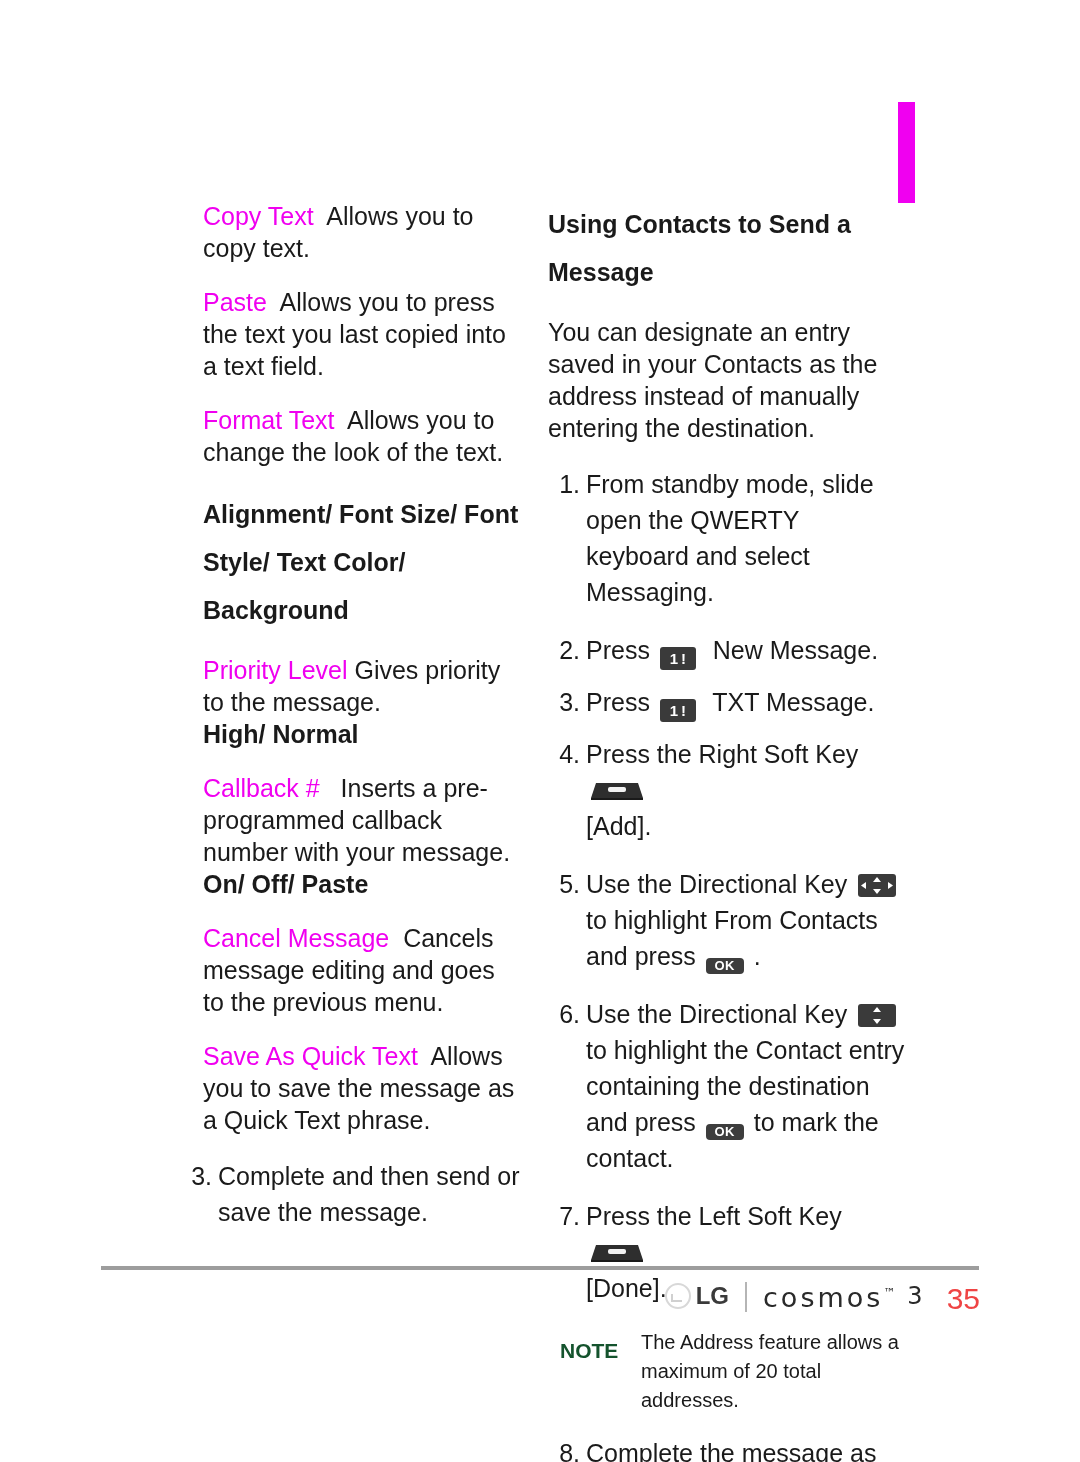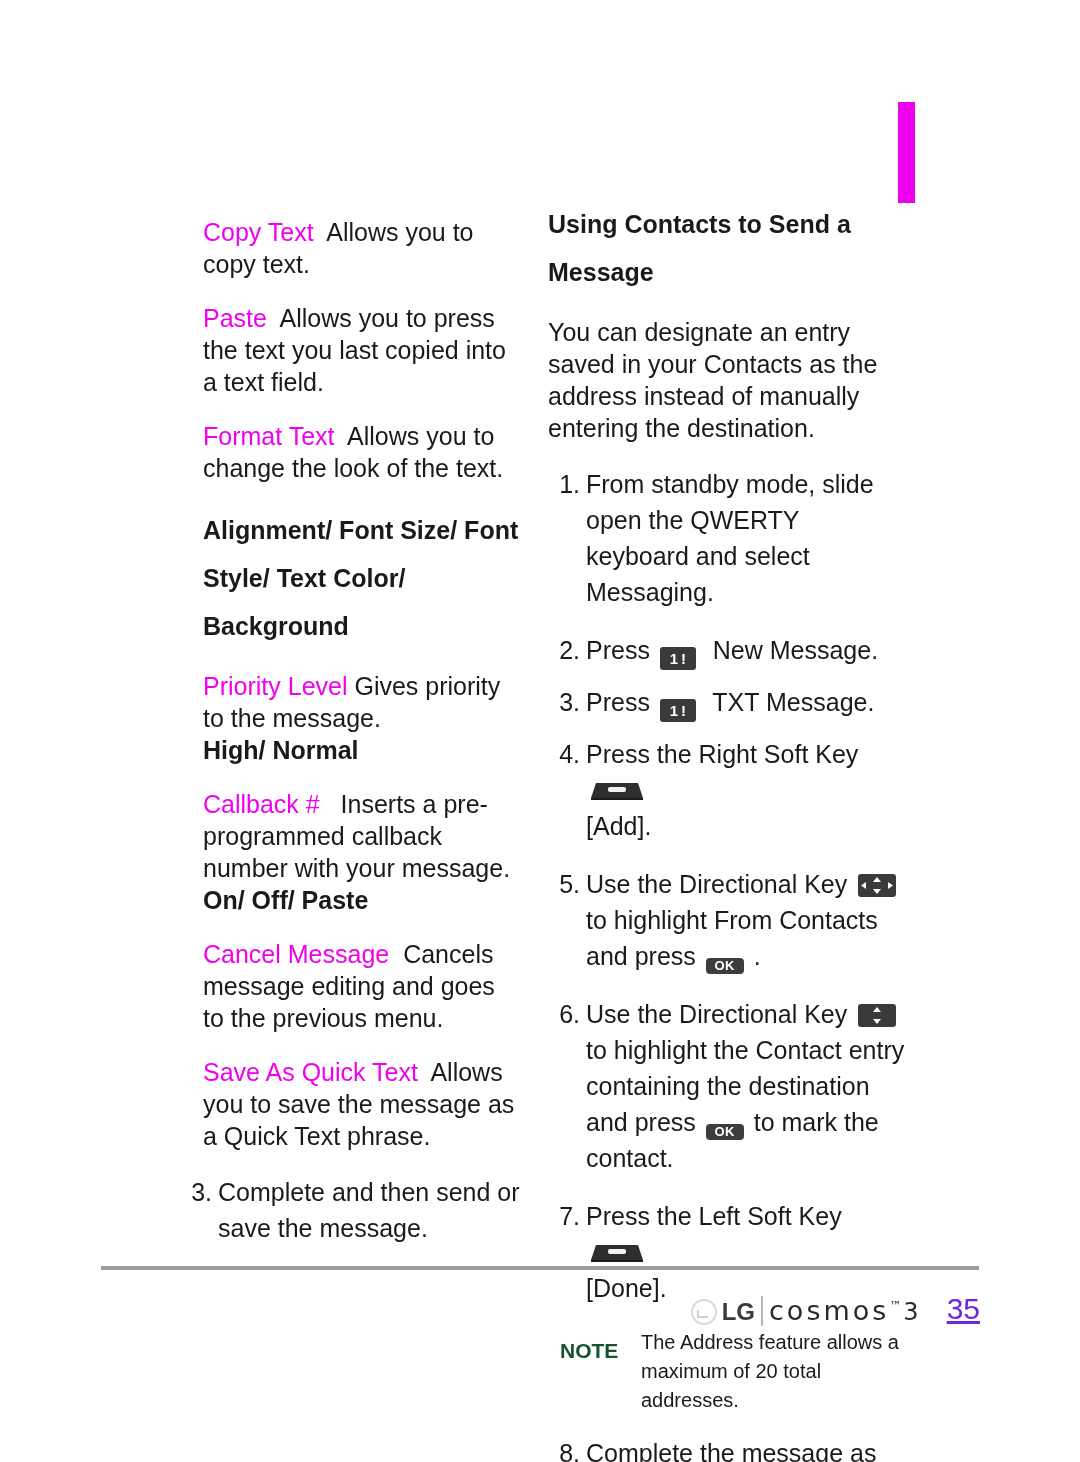--- a/index.html
+++ b/index.html
@@ -35,21 +35,21 @@
   .columns {
     position: absolute;
     left: 0;
     top: 200px;
     width: 1080px;
   }
   .col {
     position: absolute;
     top: 0;
   }
-  .col-left  { left: 180px; width: 340px; margin-top: 16px; }
+  .col-left  { left: 180px; width: 340px; }
   .col-right { left: 548px; width: 360px; }
 
   p.para {
     margin: 0 0 22px 0;
     font-size: 25px;
     line-height: 32px;
     padding-left: 23px;
   }
   p.para.tight { margin-bottom: 0; }
   p.para.nopad { padding-left: 0; }
@@ -181,22 +181,23 @@
     height: 4px;
     background: #9d9d9d;
   }
   .footer {
     position: absolute;
     left: 600px;
     top: 1282px;
     width: 380px;
     height: 44px;
     display: flex;
-    align-items: flex-end;
+    align-items: flex-start;
     justify-content: flex-end;
+    gap: 10px;
   }
   .lg-mark {
     display: inline-flex;
     align-items: center;
     gap: 5px;
   }
   .lg-circle {
     width: 22px;
     height: 22px;
     border-radius: 50%;
@@ -239,23 +240,22 @@
   }
   .cosmos-three {
     font-size: 24px;
     color: #2a2a2a;
     letter-spacing: 0;
     margin-left: 2px;
     font-family: "DejaVu Sans", sans-serif;
   }
   .page-num {
     font-size: 30px;
-    color: #6d28d9;
-    margin-left: 28px;
-    text-decoration: underline;
+    color: #ef4444;
+    margin-left: 14px;
   }
 </style>
 </head>
 <body>
 
 <div class="page">
 
   <div class="tab-marker"></div>
 
   <div class="columns">

